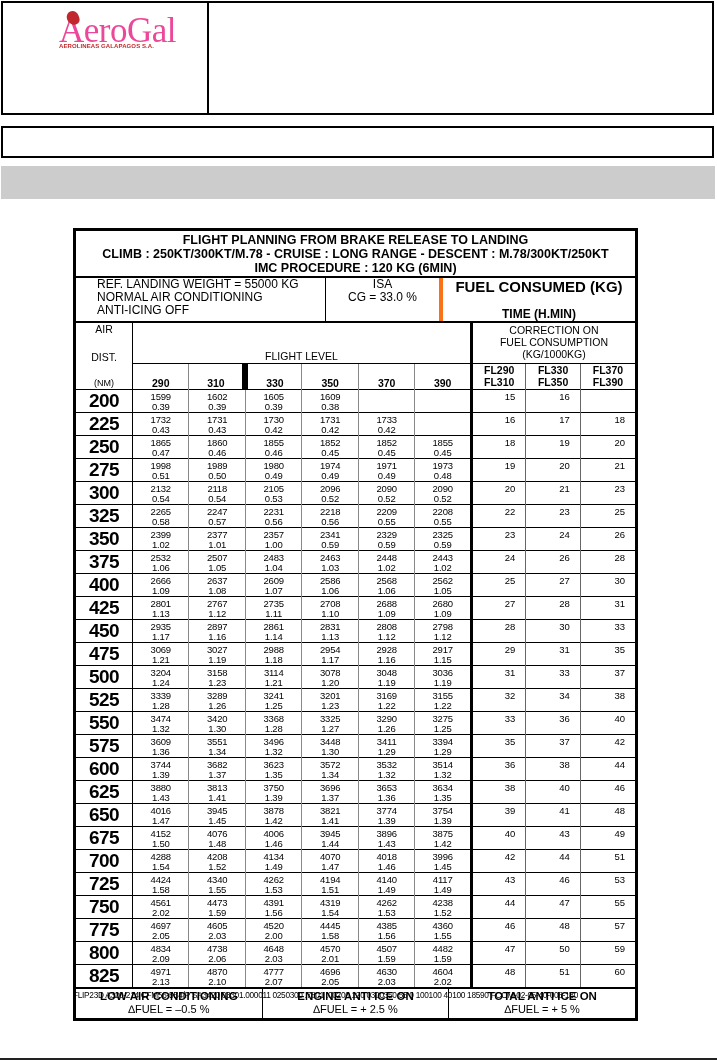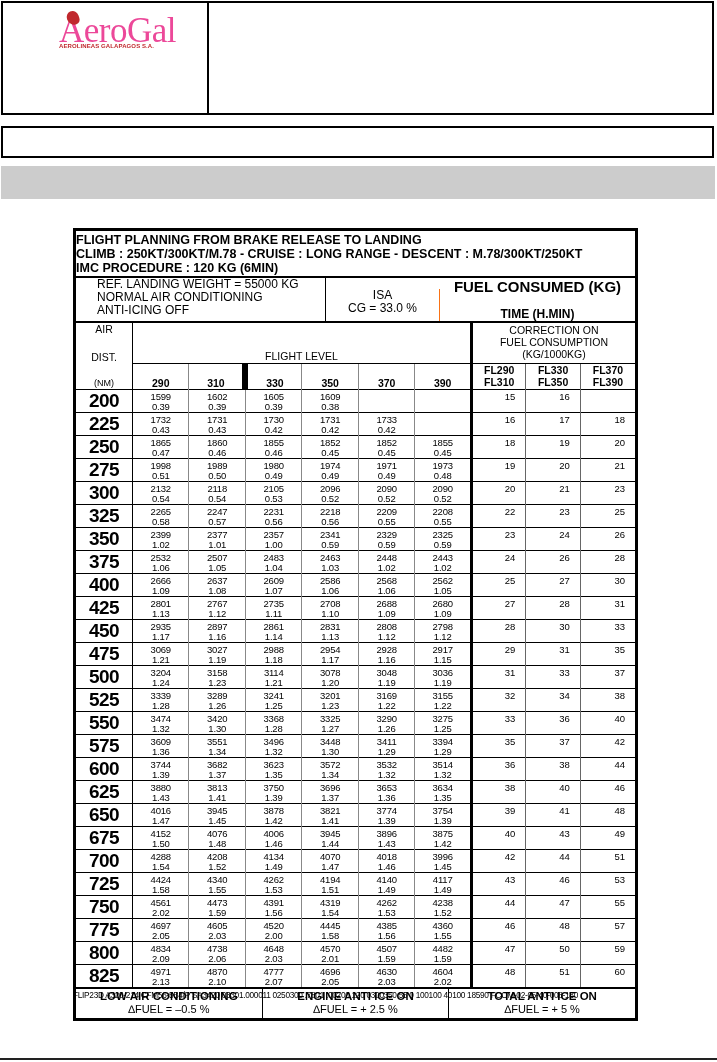--- a/index.html
+++ b/index.html
@@ -7,24 +7,24 @@
   .hdr-box { position:absolute; left:1px; top:1px; width:713px; height:114px; border:2px solid #000; box-sizing:border-box; display:flex; }
   .hdr-logo { width:204px; border-right:2px solid #000; position:relative; }
   .logo-main { position:absolute; left:56px; top:10px; font-family:"Liberation Serif", serif; font-size:35px; color:#ec4899; letter-spacing:-0.5px; line-height:1; }
   .logo-bird { position:absolute; left:8px; top:-2px; width:12px; height:14px; background:#c0282d; border-radius:50% 50% 40% 60%; transform:rotate(-20deg); }
   .logo-sub { position:absolute; left:56px; top:40px; font-size:6px; color:#c0282d; font-weight:bold; letter-spacing:0.1px; }
   .hdr-right { flex:1; }
   .bar2 { position:absolute; left:1px; top:126px; width:713px; height:32px; border:2px solid #000; box-sizing:border-box; }
   .bar3 { position:absolute; left:1px; top:166px; width:714px; height:33px; background:#cccccc; }
 
   .tbl-wrap { position:absolute; left:73px; top:228px; width:565px; border:3px solid #000; box-sizing:border-box; font-family:"Liberation Sans", sans-serif; }
-  .title-block { font-weight:bold; font-size:12.5px; line-height:14px; padding:2px 0 1px; border-bottom:2px solid #000; font-stretch:condensed; }
+  .title-block { text-align:center; font-weight:bold; font-size:12.5px; line-height:14px; padding:2px 0 1px; border-bottom:2px solid #000; font-stretch:condensed; }
   .info-row { display:flex; border-bottom:2px solid #000; font-size:12px; line-height:13px; height:43px; }
   .info-a { width:228px; border-right:1px solid #000; padding-left:1px;margin-left:20px; }
-  .info-b { width:113px; border-right:1px solid #f97316; text-align:center;margin-top:11px; }
+  .info-b { width:113px; border-right:4px solid #f97316; text-align:center; }
   .info-c { flex:1; text-align:center; font-weight:bold; position:relative; }
   .info-c .fc { font-size:15px; margin-top:2px; }
   .info-c .tm { position:absolute; bottom:0; left:0; right:0; font-size:12px; }
 
   table.data { border-collapse:collapse; width:100%; table-layout:fixed;padding-left:37px; }
   table.data td { padding:0; text-align:center; vertical-align:top; }
   .hd-air { font-size:10px; line-height:12px; }
   .col-dist { width:56px; }
   .col-fl { width:56px; }
   .col-cor { width:54px; }

